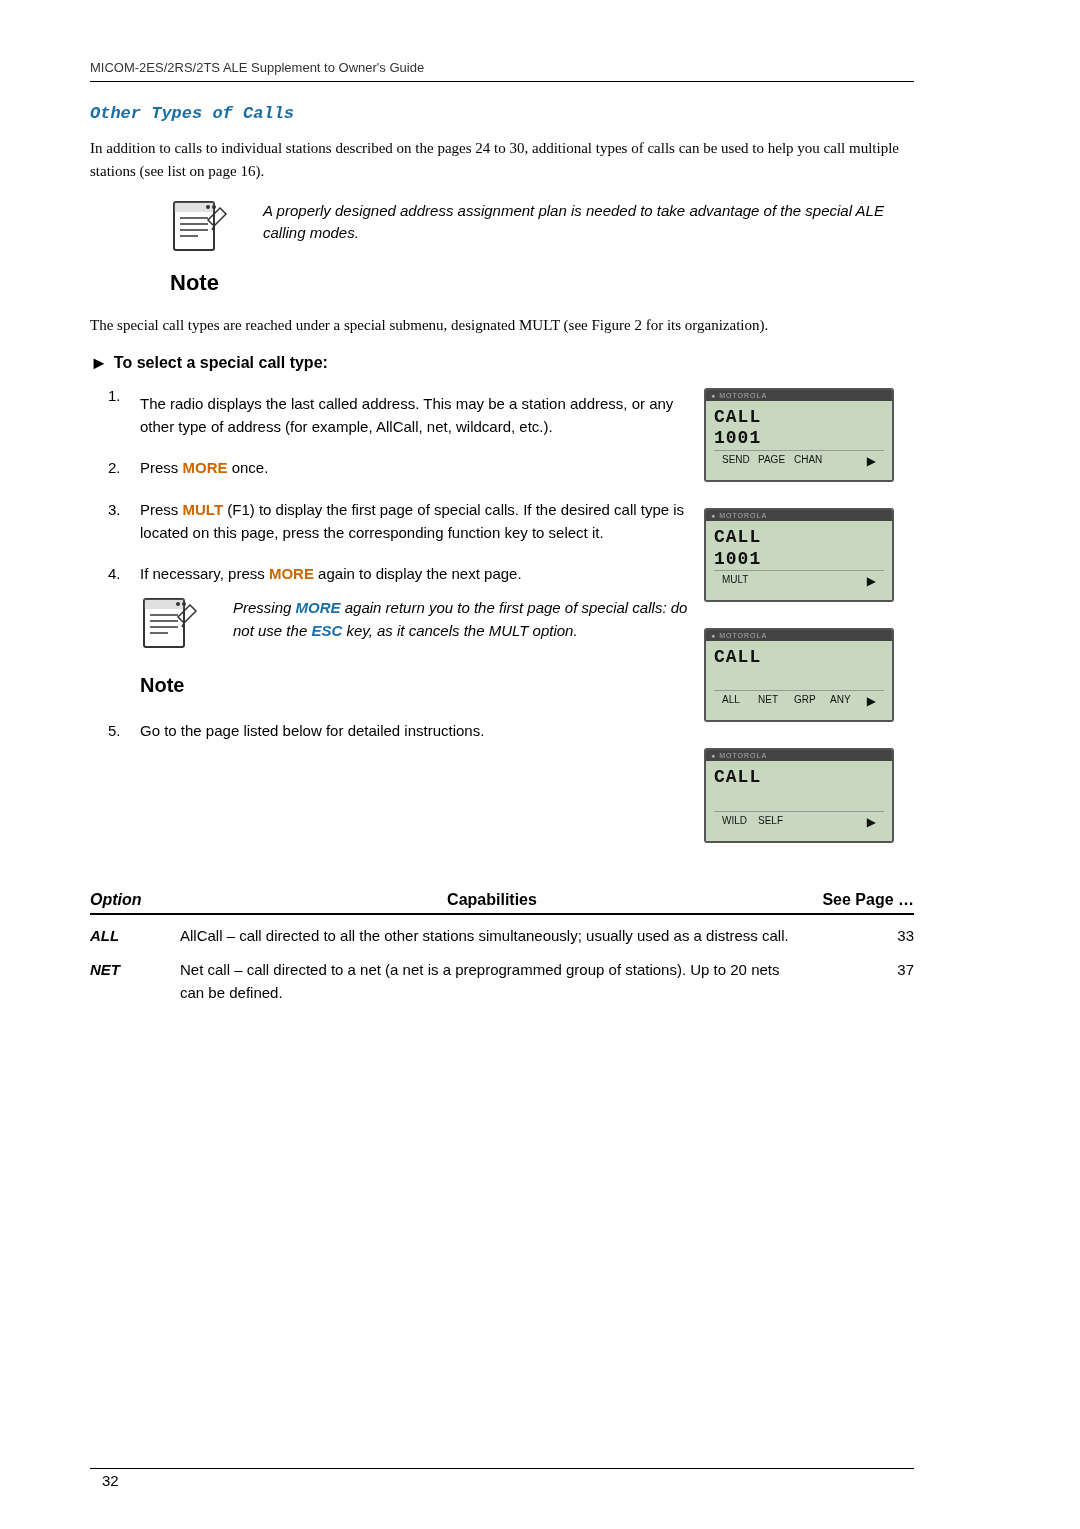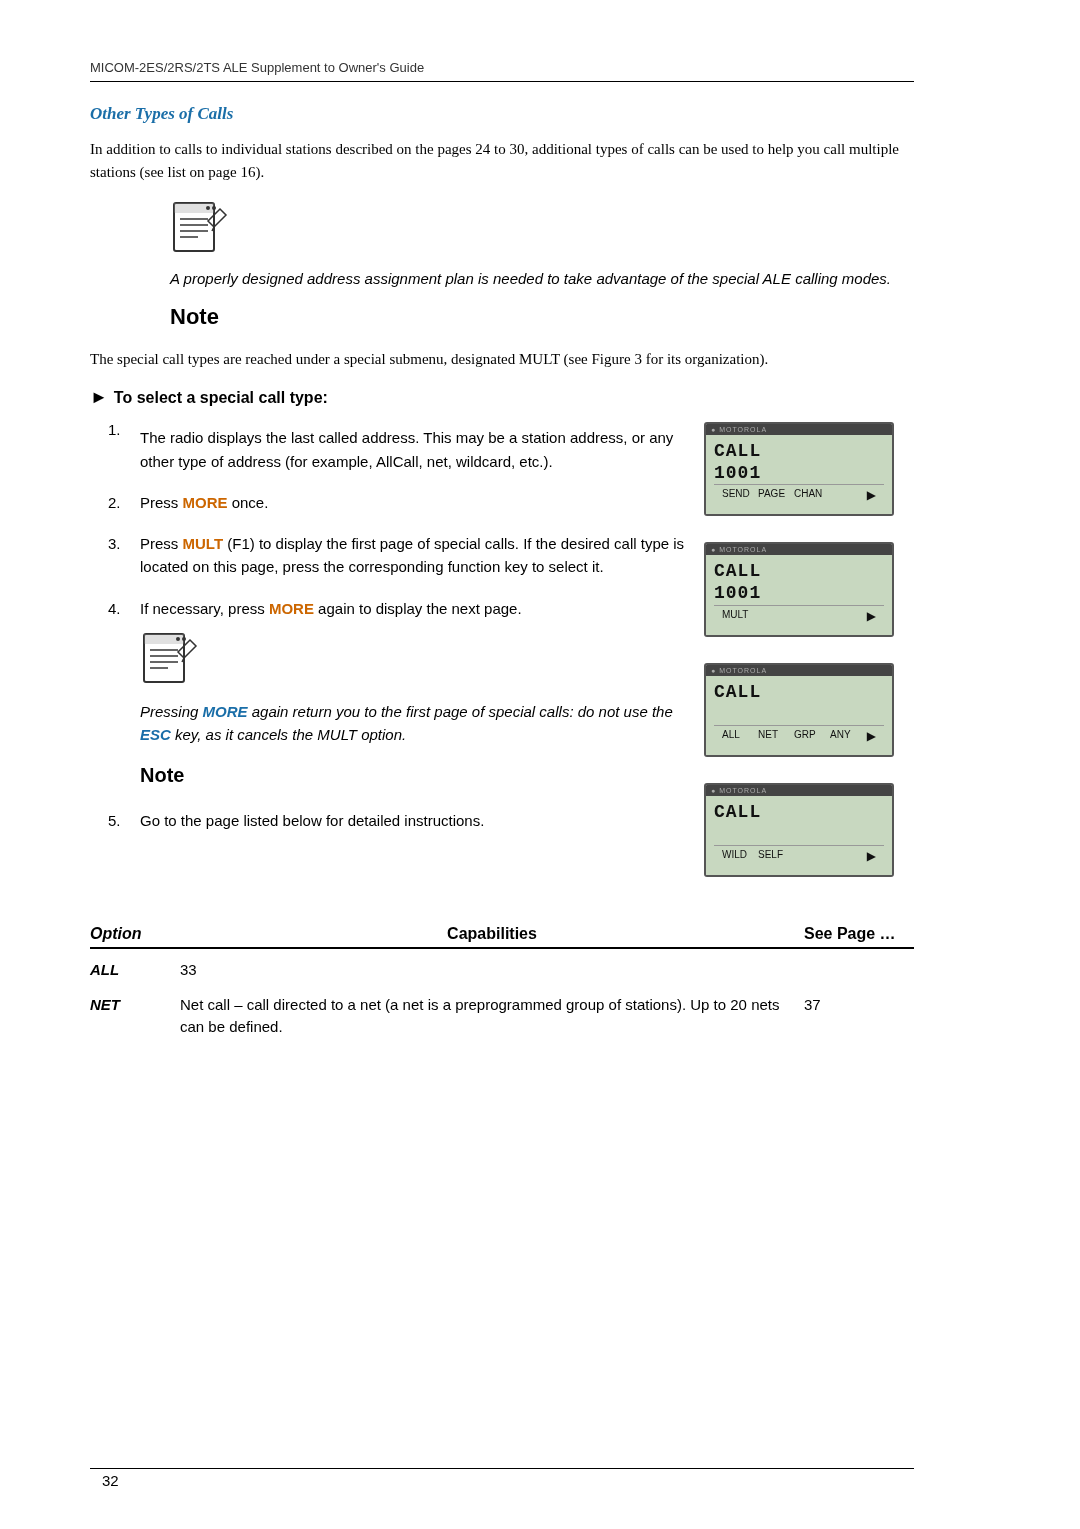--- a/index.html
+++ b/index.html
@@ -25,34 +25,33 @@
       font-size: 13px;
       color: #333;
       font-family: Arial, sans-serif;
     }
     .section-title {
       font-size: 17px;
       font-weight: bold;
       font-style: italic;
       color: #1a6ea8;
       margin-bottom: 14px;
-      font-family: Liberation Serif, serif;
+      font-family: Liberation Mono, monospace;
     }
     .body-text {
       font-size: 15px;
       line-height: 1.55;
       margin-bottom: 16px;
       font-family: Liberation Serif, serif;
     }
     .note-box {
       display: flex;
       align-items: flex-start;
       margin: 14px 0 14px 80px;
-      gap: 11px;
-      flex-direction: column;
+      gap: 31px;
     }
     .note-text {
       font-style: italic;
       font-size: 15px;
       line-height: 1.5;
       font-family: Arial, sans-serif;
     }
     .note-label {
       font-size: 22px;
       font-weight: bold;
@@ -183,20 +182,21 @@
       font-weight: bold;
       font-size: 16px;
       font-family: Arial, sans-serif;
       text-align: center;
     }
     .col-seepage {
       width: 110px;
       font-weight: bold;
       font-size: 16px;
       font-family: Arial, sans-serif;
+      text-align: right;
     }
     .table-row {
       display: flex;
       padding: 6px 0;
       align-items: flex-start;
       font-family: Arial, sans-serif;
       font-size: 15px;
       line-height: 1.5;
     }
     .table-row .col-option {
@@ -269,21 +269,21 @@
         <polygon points="50,8 56,14 44,26 38,20" fill="none" stroke="#333" stroke-width="1.5"></polygon>
         <line x1="44" y1="26" x2="42" y2="30" stroke="#333" stroke-width="1.5"></line>
       </svg>
     </div>
     <p class="note-text">
       <span>A properly designed address assignment plan is needed to take advantage of the special ALE calling modes.</span>
     </p>
   </div>
   <span class="note-label">Note</span>
 
-  <p class="body-text">The special call types are reached under a special submenu, designated MULT (see Figure 3 for its organization).</p>
+  <p class="body-text">The special call types are reached under a special submenu, designated MULT (see Figure 2 for its organization).</p>
 
   <div class="step-header">
     <span class="arrow-icon">►</span>
     <span>To select a special call type:</span>
   </div>
 
   <div style="display:flex; gap:0; align-items:flex-start;">
     <div style="flex:1; min-width:0;">
       <ol class="steps-list">
 
@@ -415,20 +415,21 @@
 
   <div class="table-section">
     <div class="table-header-row">
       <div class="col-option">Option</div>
       <div class="col-capabilities">Capabilities</div>
       <div class="col-seepage">See Page …</div>
     </div>
 
     <div class="table-row">
       <div class="col-option">ALL</div>
+      <div class="col-capabilities">AllCall – call directed to all the other stations simultaneously; usually used as a distress call.</div>
       <div class="col-seepage">33</div>
     </div>
 
     <div class="table-row">
       <div class="col-option">NET</div>
       <div class="col-capabilities">Net call – call directed to a net (a net is a preprogrammed group of stations). Up to 20 nets can be defined.</div>
       <div class="col-seepage">37</div>
     </div>
   </div>
 

